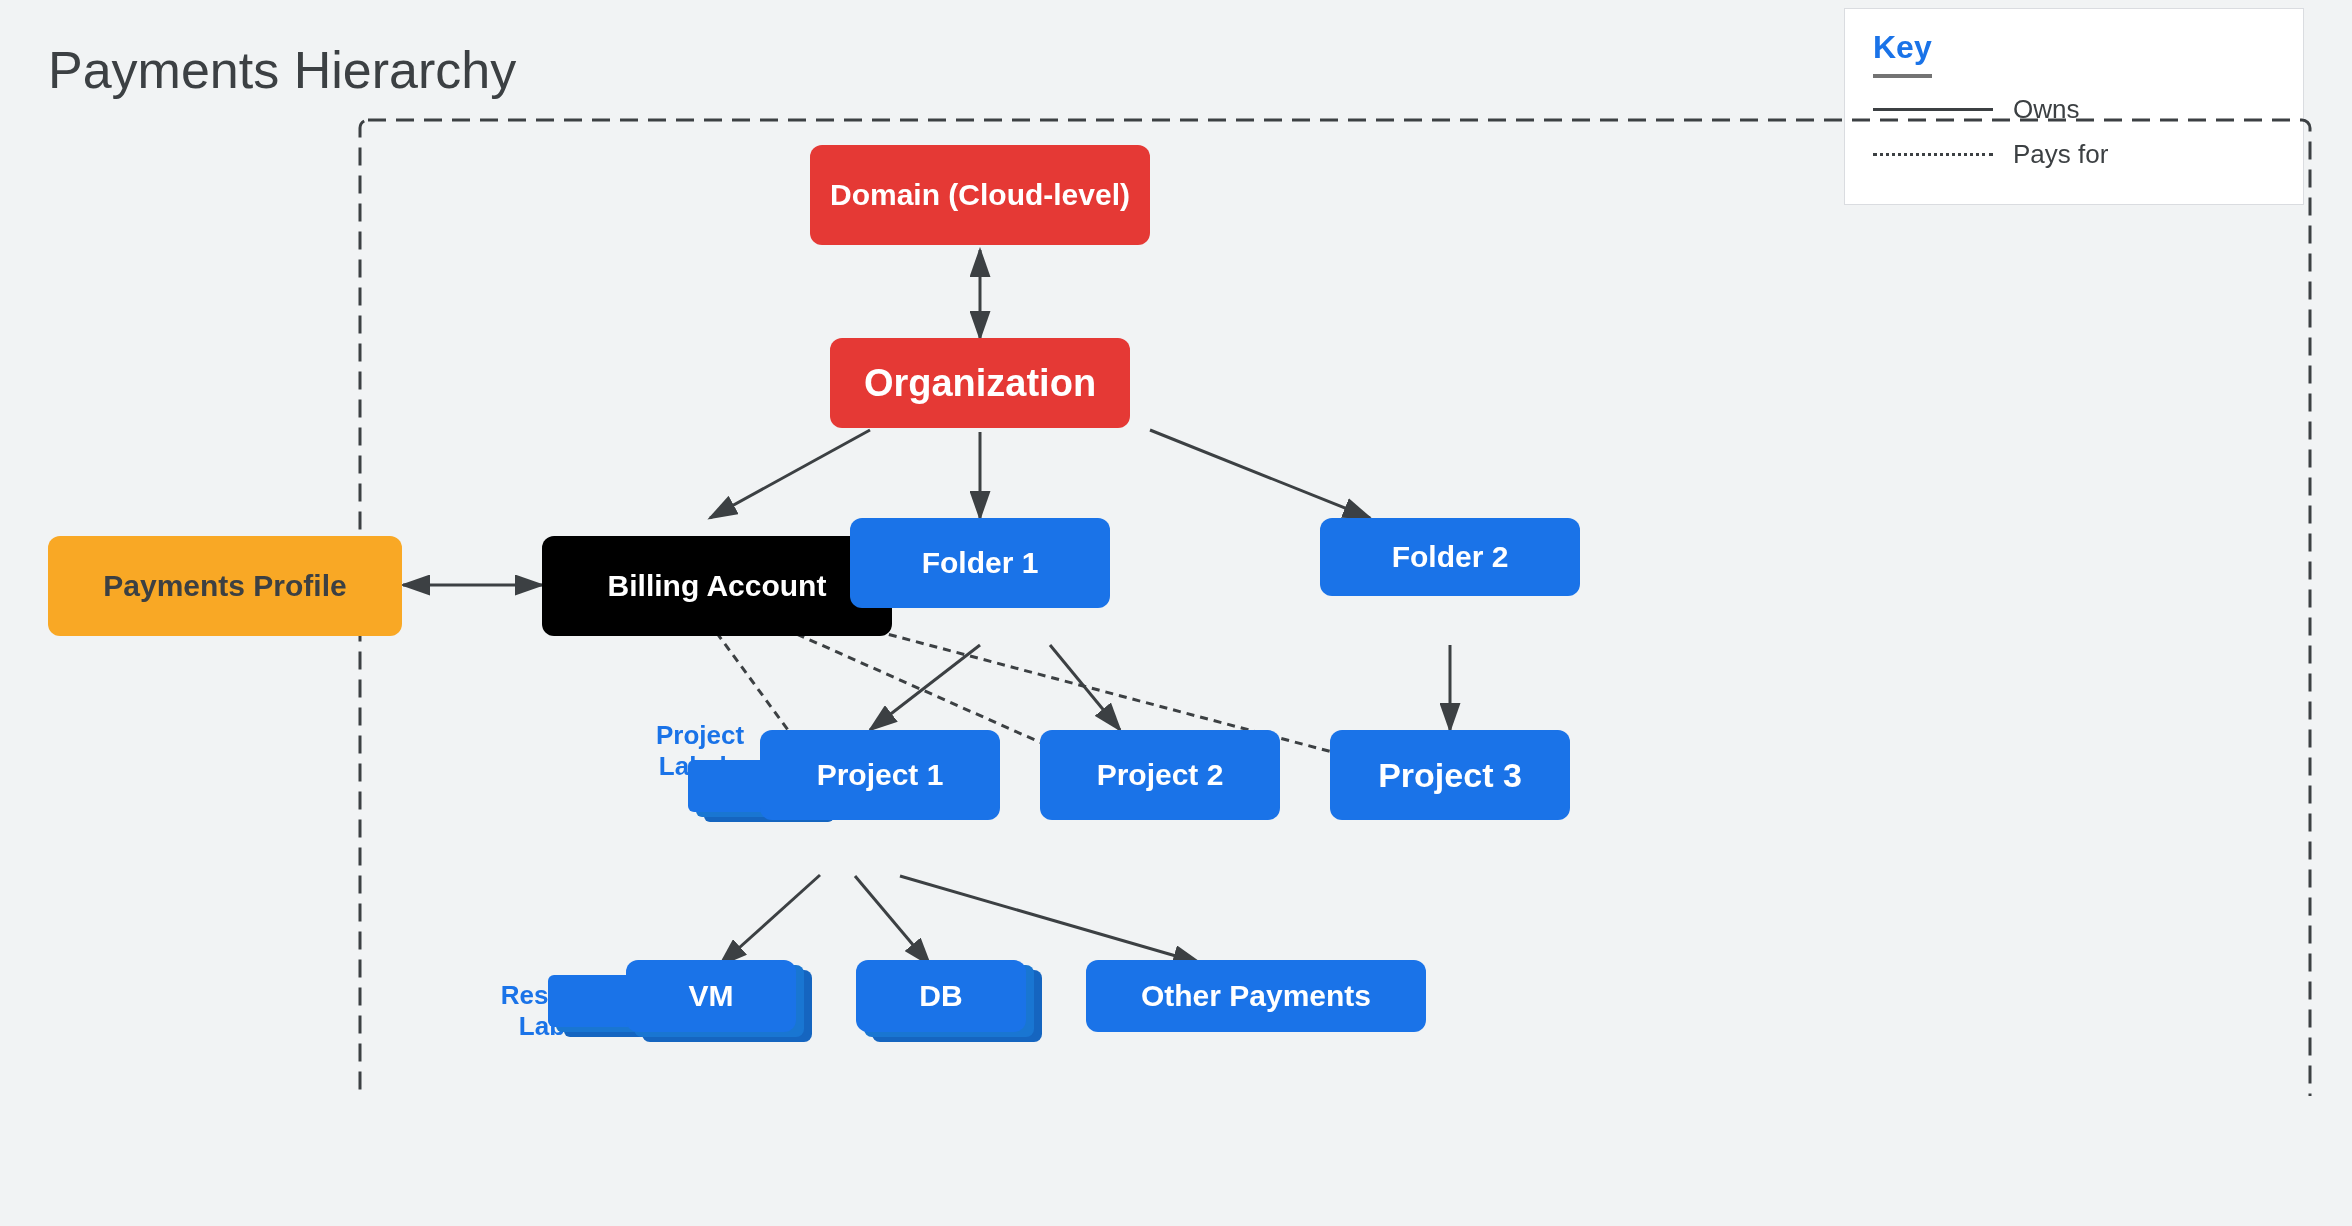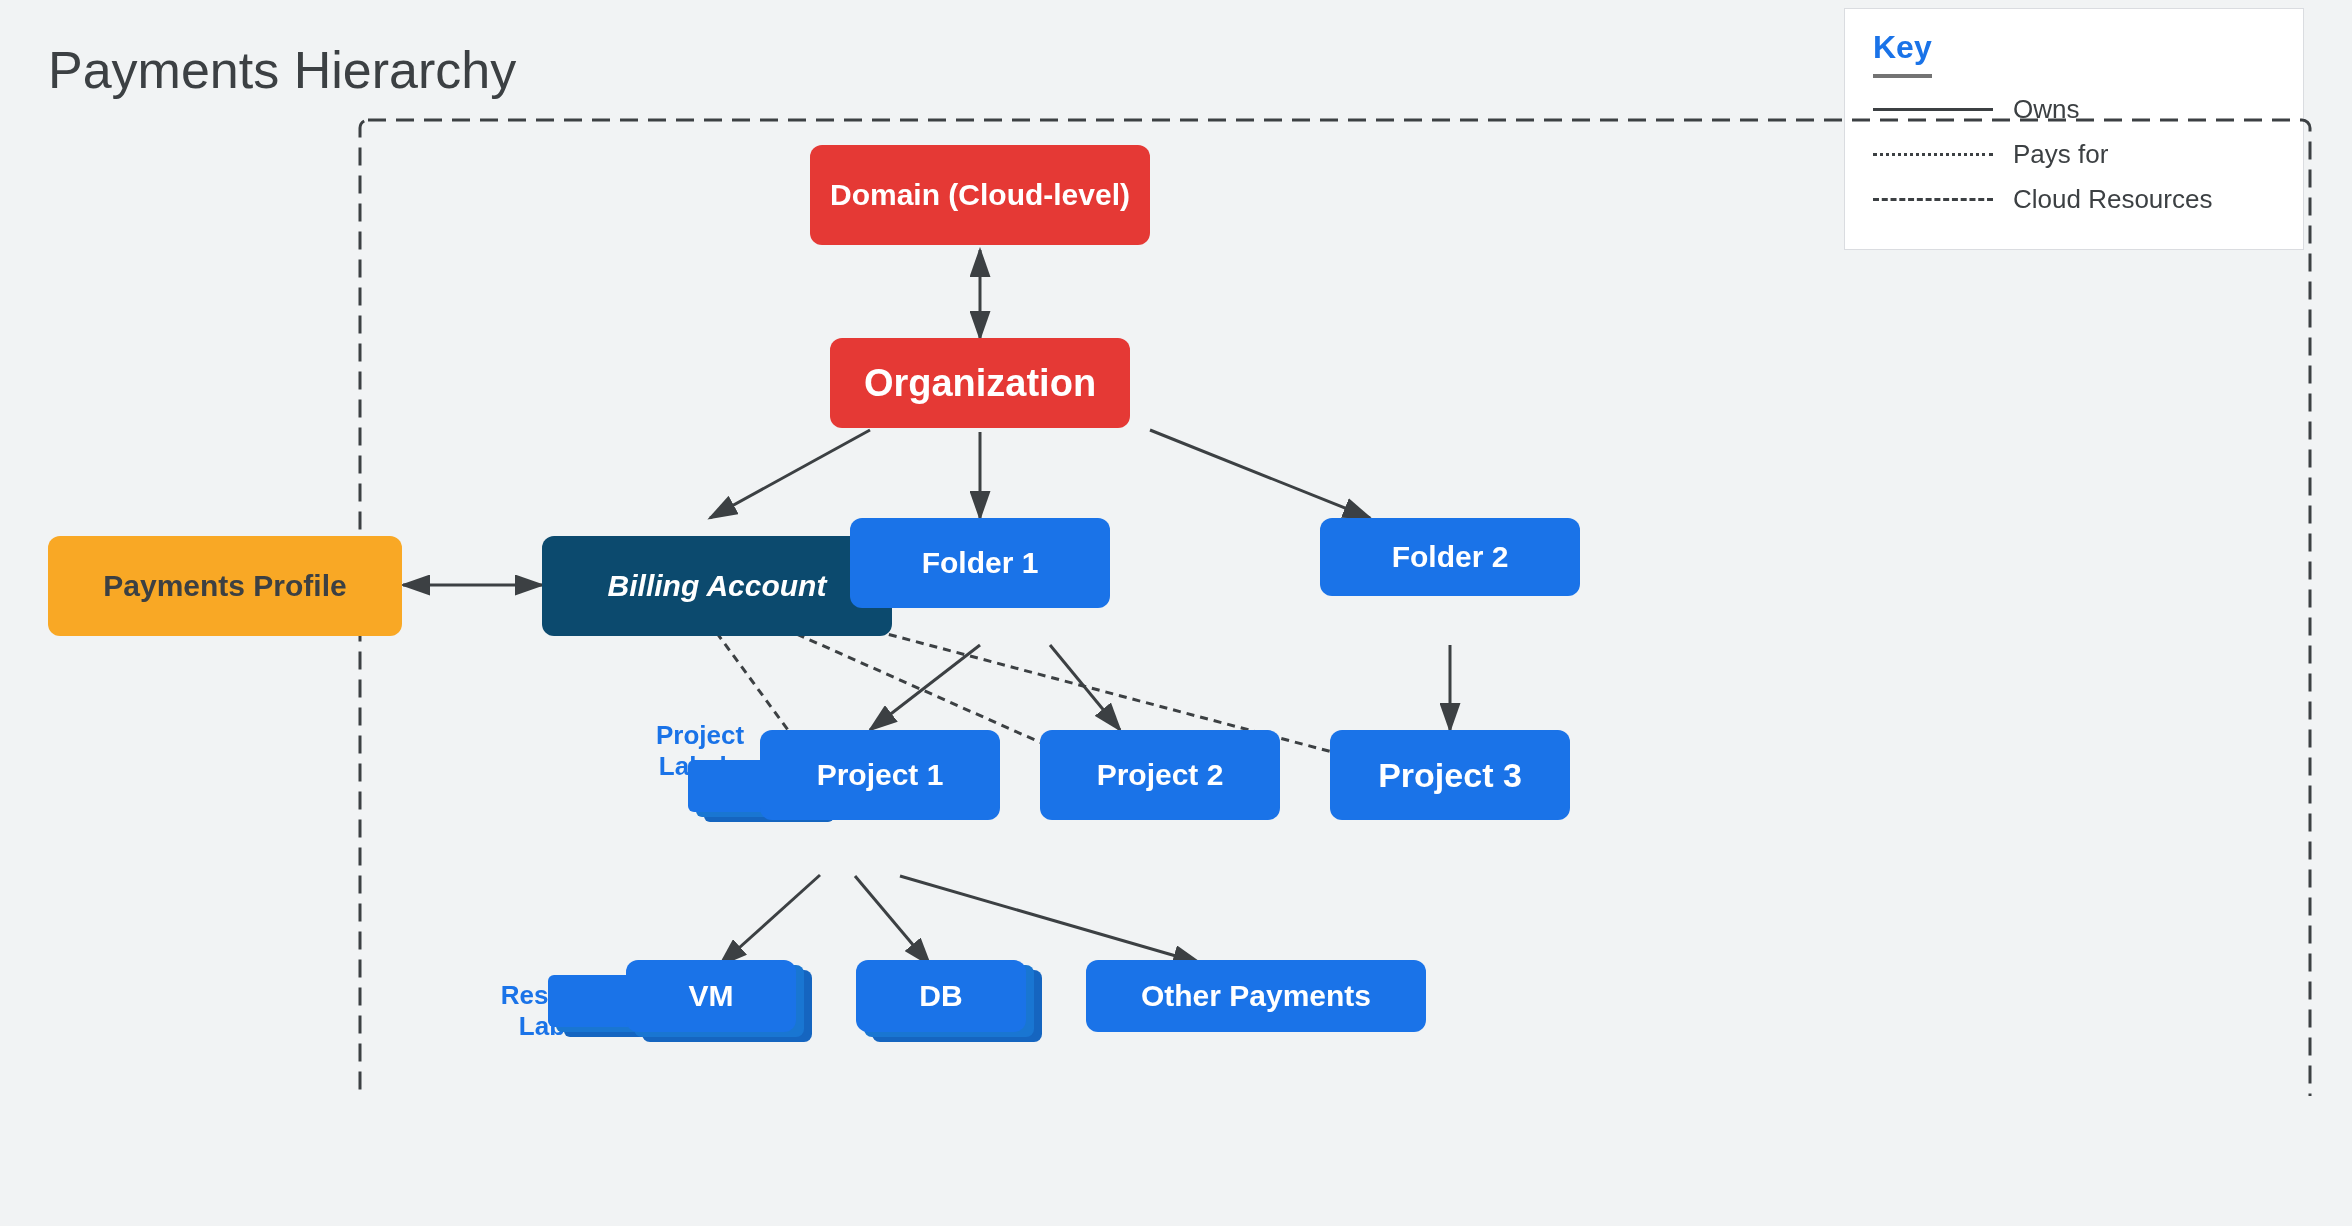--- a/index.html
+++ b/index.html
@@ -93,21 +93,21 @@
       justify-content: center;
       border-radius: 12px;
       font-weight: 700;
       font-size: 32px;
       color: white;
       text-align: center;
       cursor: default;
     }
 
     .node-red { background: #e53935; }
-    .node-green { background: #0c4a6e; font-style: italic; }
+    .node-green { background: #000000; }
     .node-blue { background: #1a73e8; }
     .node-yellow { background: #f9a825; color: #3c4043; }
 
     .label-blue {
       position: absolute;
       color: #1a73e8;
       font-size: 26px;
       font-weight: 600;
       text-align: center;
     }
@@ -119,24 +119,20 @@
 
 <div class="key-box">
   <div class="key-title">Key</div>
   <div class="key-item">
     <div class="key-line-solid"></div>
     <span class="key-label">Owns</span>
   </div>
   <div class="key-item">
     <div class="key-line-dotted"></div>
     <span class="key-label">Pays for</span>
-  </div>
-  <div class="key-item">
-    <div class="key-line-dashed"></div>
-    <span class="key-label">Cloud Resources</span>
   </div>
 </div>
 
 <svg class="diagram-svg" xmlns="http://www.w3.org/2000/svg">
   <defs>
     <marker id="arrowhead" markerWidth="10" markerHeight="7" refX="9" refY="3.5" orient="auto">
       <polygon points="0 0, 10 3.5, 0 7" fill="#3c4043"></polygon>
     </marker>
     <marker id="arrowhead-both-end" markerWidth="10" markerHeight="7" refX="1" refY="3.5" orient="auto">
       <polygon points="10 0, 0 3.5, 10 7" fill="#3c4043"></polygon>

